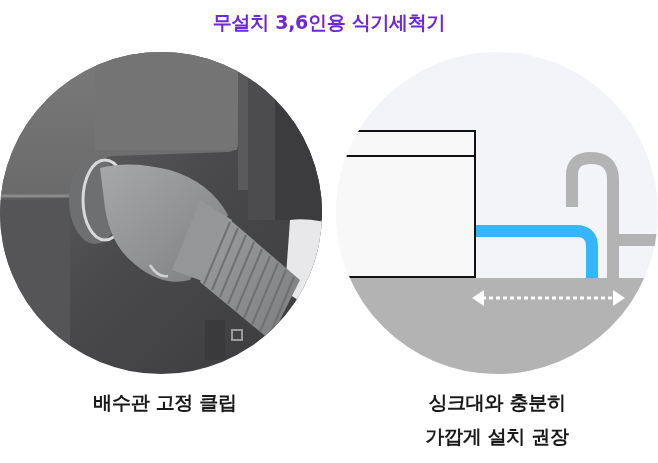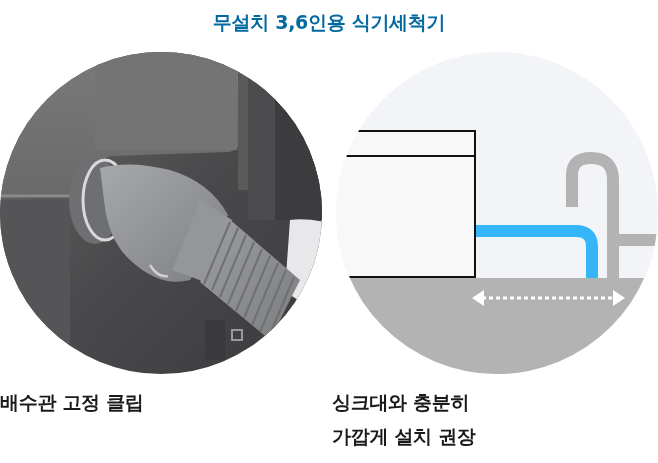--- a/index.html
+++ b/index.html
@@ -1,23 +1,23 @@
 <!DOCTYPE html>
 <html><head>
   <meta charset="utf-8">
   <style>
     html, body { margin: 0; padding: 0; background: #ffffff; }
     body { width: 658px; height: 463px; position: relative; overflow: hidden;
            font-family: "DejaVu Sans", "Liberation Sans", sans-serif; }
     .title { position: absolute; left: 0; top: 10px; width: 658px; text-align: center;
-             font-size: 19px; font-weight: bold; color: #0369a1; letter-spacing: -0.3px; }
+             font-size: 19px; font-weight: bold; color: #6d28d9; letter-spacing: -0.3px; }
     .panel-svg { position: absolute; top: 50px; }
     .left-svg { left: 0; }
     .right-svg { left: 336px; }
-    .caption { position: absolute; width: 330px; text-align: left; font-size: 19px;
+    .caption { position: absolute; width: 330px; text-align: center; font-size: 19px;
                font-weight: bold; color: #1a1a1a; line-height: 34px; letter-spacing: -0.3px; }
     .caption-left { left: 0; top: 385px; }
     .caption-right { left: 332px; top: 385px; }
     .caption span { display: block; }
   </style>
 </head>
 <body>
 
 <div class="title">무설치 3,6인용 식기세척기</div>
 

